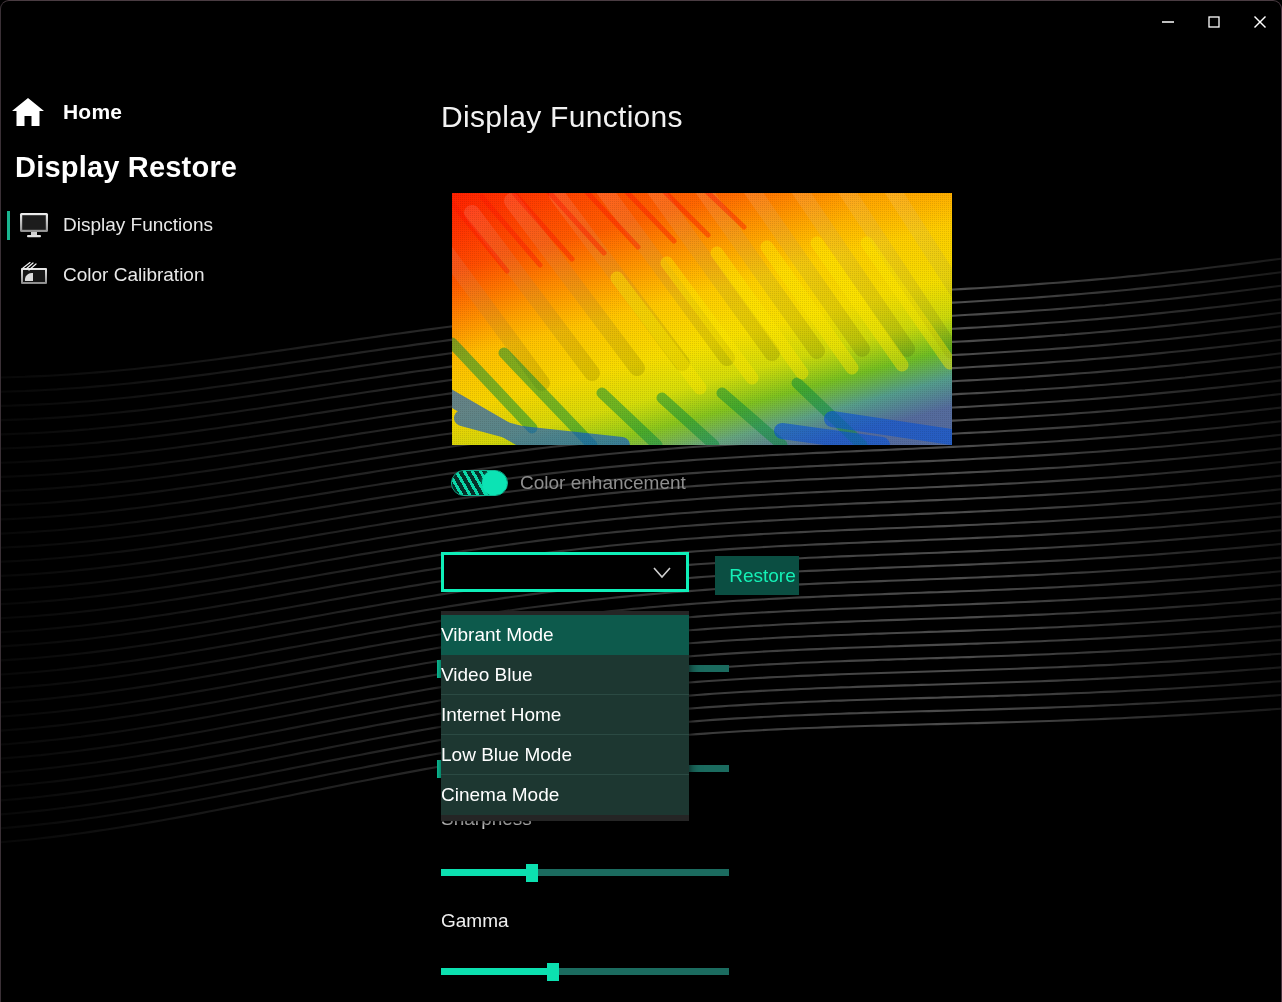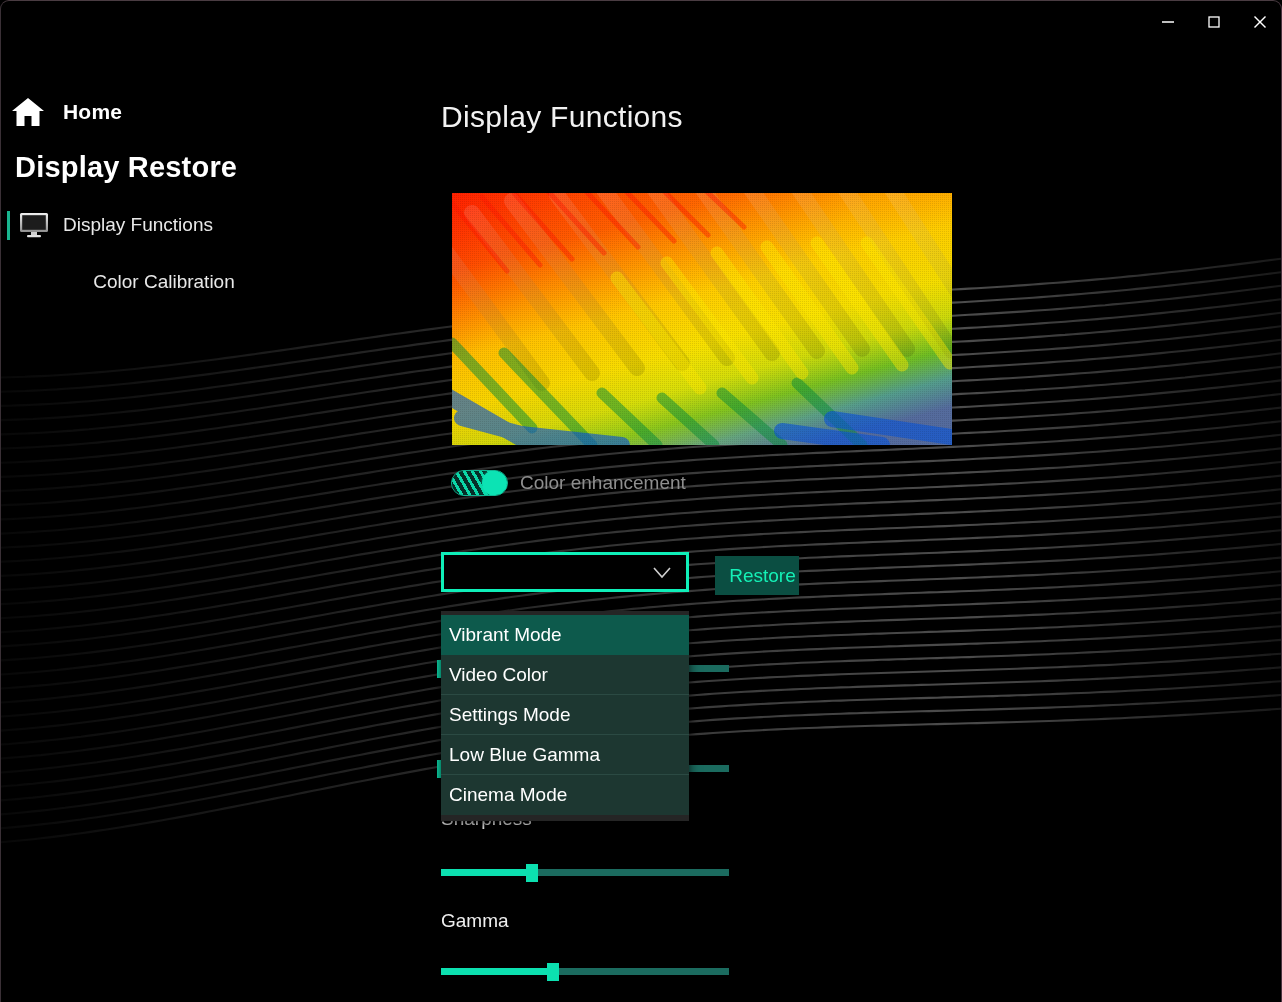--- a/index.html
+++ b/index.html
@@ -97,21 +97,21 @@
     font-size: 19px;
   }
   .nav-item.active::before {
     content: "";
     position: absolute;
     left: -2px; top: 4px;
     width: 3px; height: 29px;
     background: #18b58f;
   }
   #nav-display  { top: 206px; }
-  #nav-color    { top: 256px; flex-direction: column; }
+  #nav-color    { top: 256px; }
 
   
   #main {
     position: absolute;
     left: 420px; top: 0;
     width: 862px; height: 1002px;
     z-index: 10;
   }
   #page-title {
     position: absolute;
@@ -261,21 +261,20 @@
     width: 248px;
     background: #252525;
     padding: 4px 0 6px 0;
     z-index: 30;
     box-shadow: 0 2px 10px rgba(0,0,0,.8);
   }
   .dd-item {
     height: 40px;
     display: flex;
     align-items: center;
-    padding-left: 8px;
     color: #ffffff;
     font-size: 19px;
     background: #1d3731;
     border-bottom: 1px solid #2b4a43;
     cursor: pointer;
   }
   .dd-item.selected {
     background: #0d5a4c;
     border-bottom: 1px solid #0d5a4c;
   }
@@ -538,27 +537,27 @@
       <div class="track"></div>
       <div class="fill" style="width:110px"></div>
       <div class="thumb" style="left:106px"></div>
     </div>
 
     <div id="dropdown">
       <div class="dd-item selected">
         <span>Vibrant Mode</span>
       </div>
       <div class="dd-item">
-        <span>Video Color</span>
+        <span>Video Blue</span>
       </div>
       <div class="dd-item">
-        <span>Settings Mode</span>
+        <span>Internet Home</span>
       </div>
       <div class="dd-item">
-        <span>Low Blue Gamma</span>
+        <span>Low Blue Mode</span>
       </div>
       <div class="dd-item">
         <span>Cinema Mode</span>
       </div>
     </div>
 
   </div>
 </div>
 
 </body></html>

